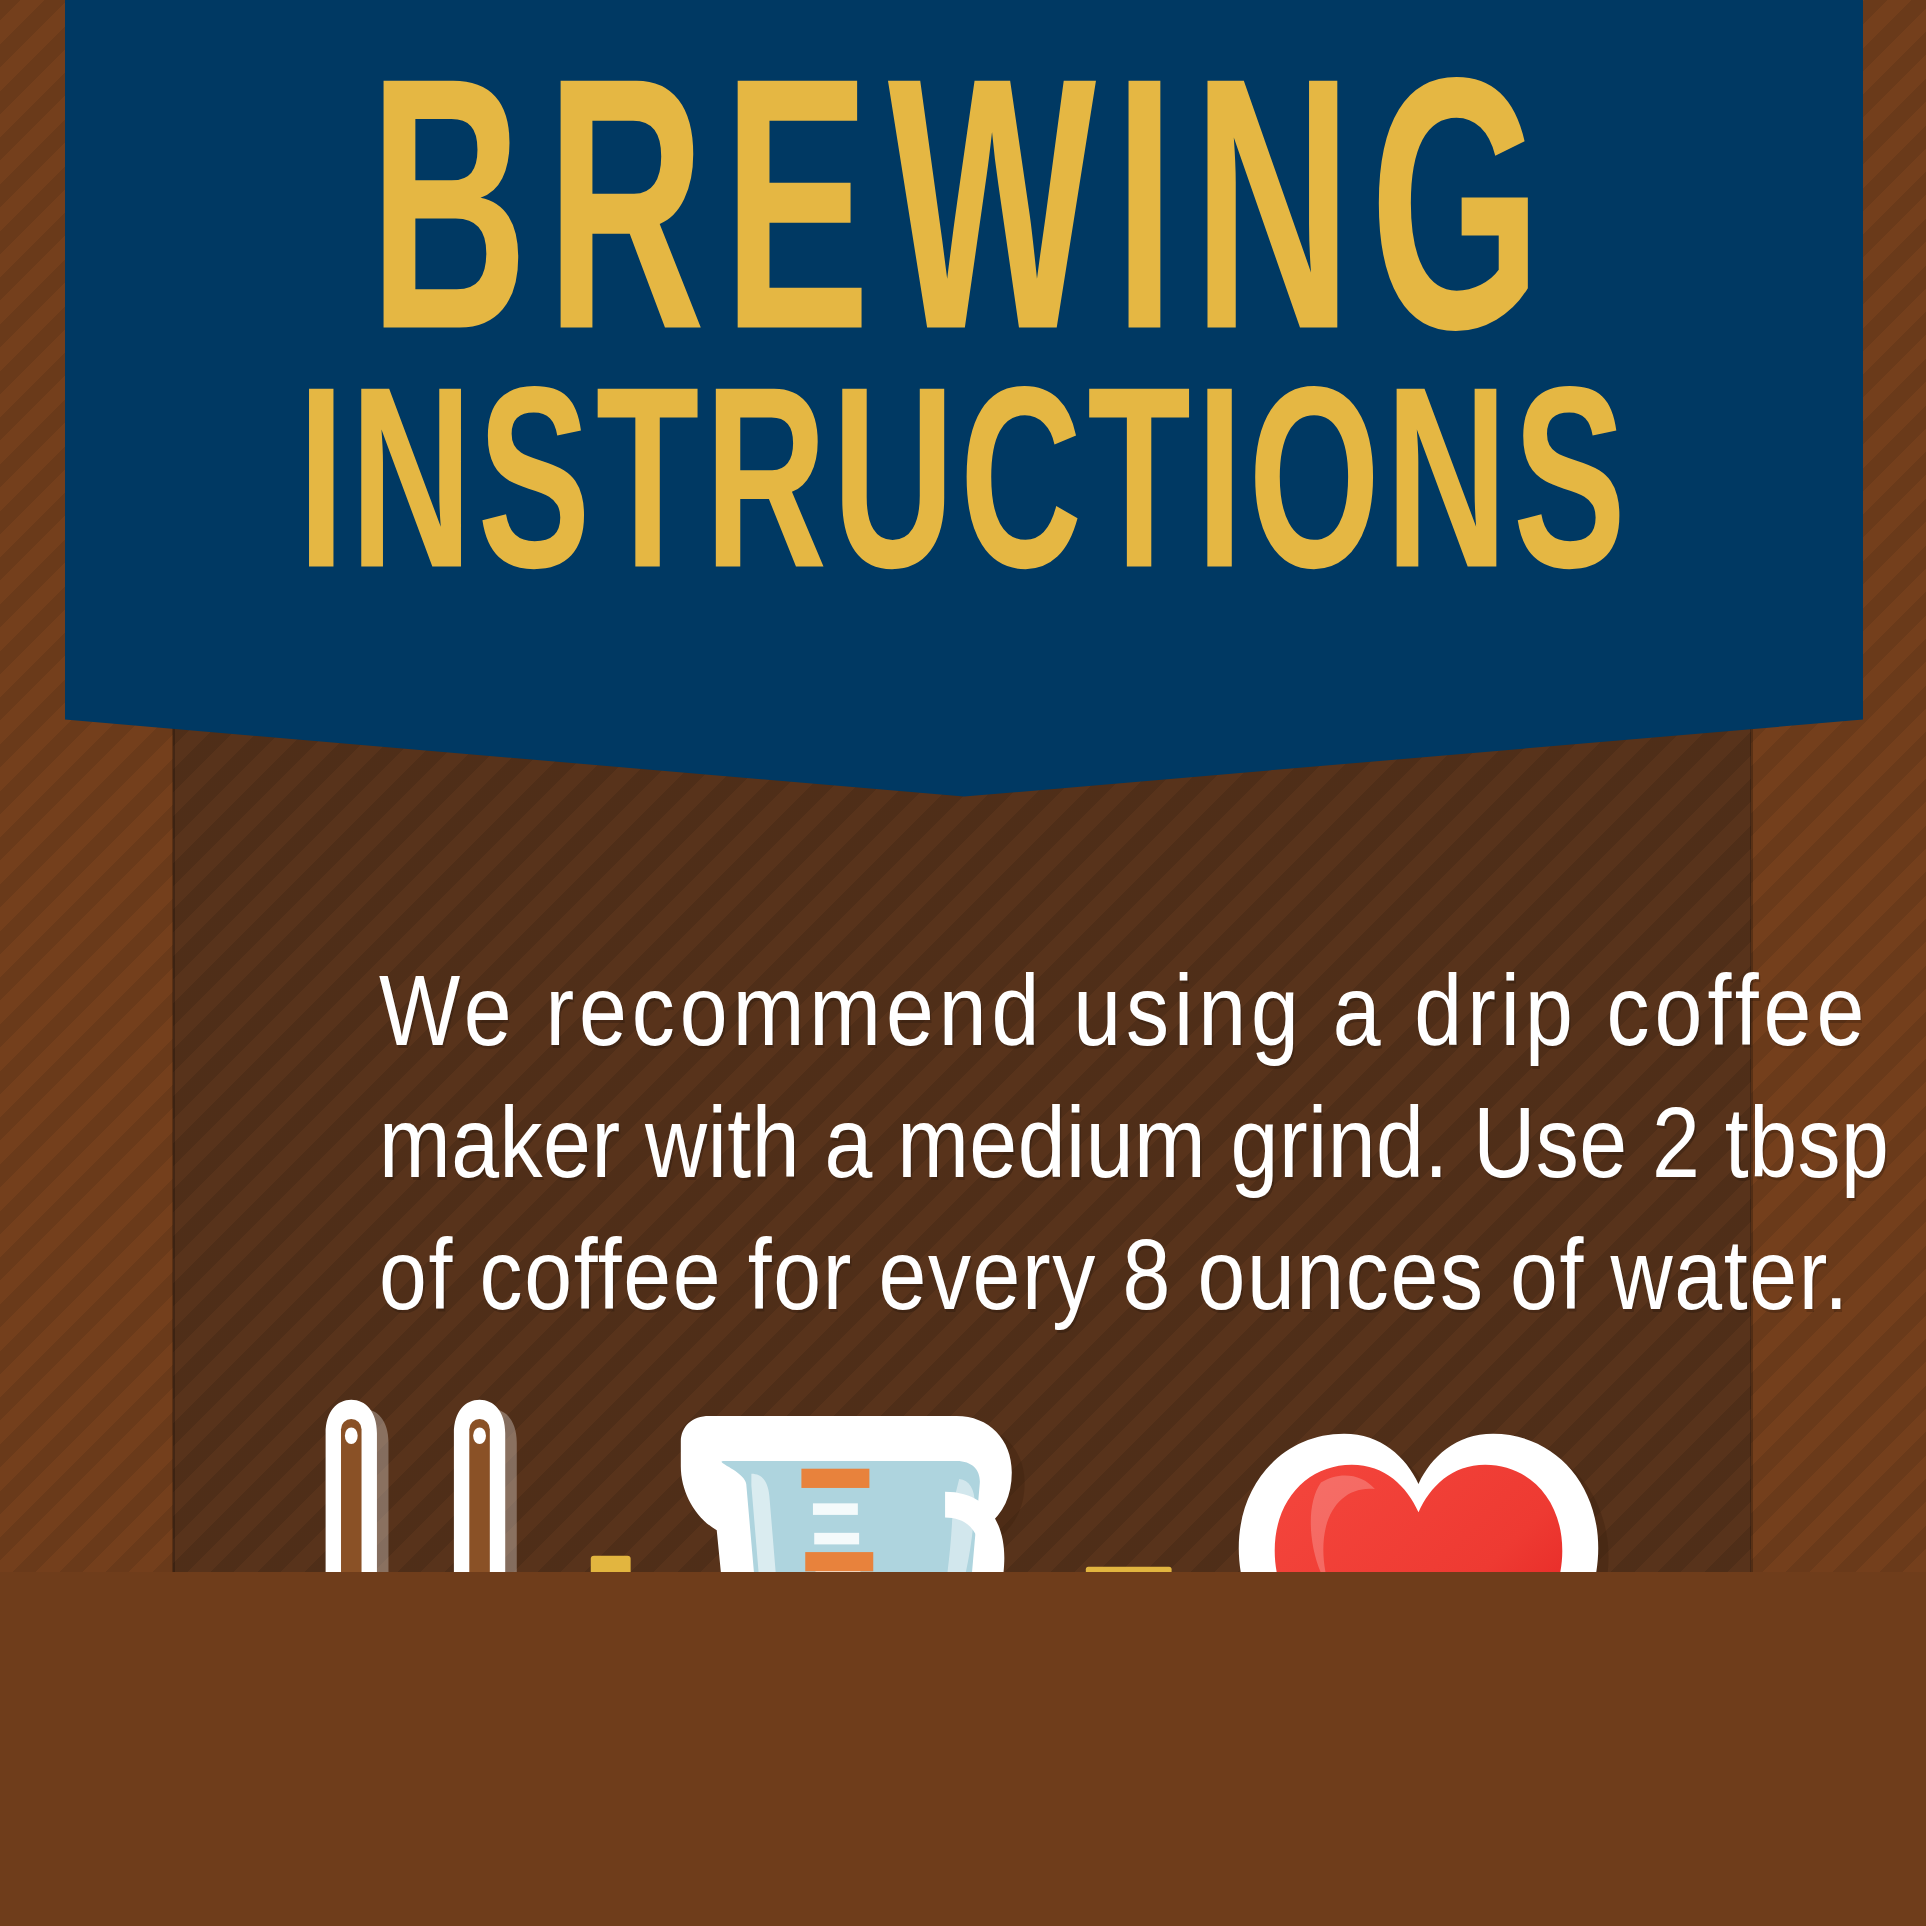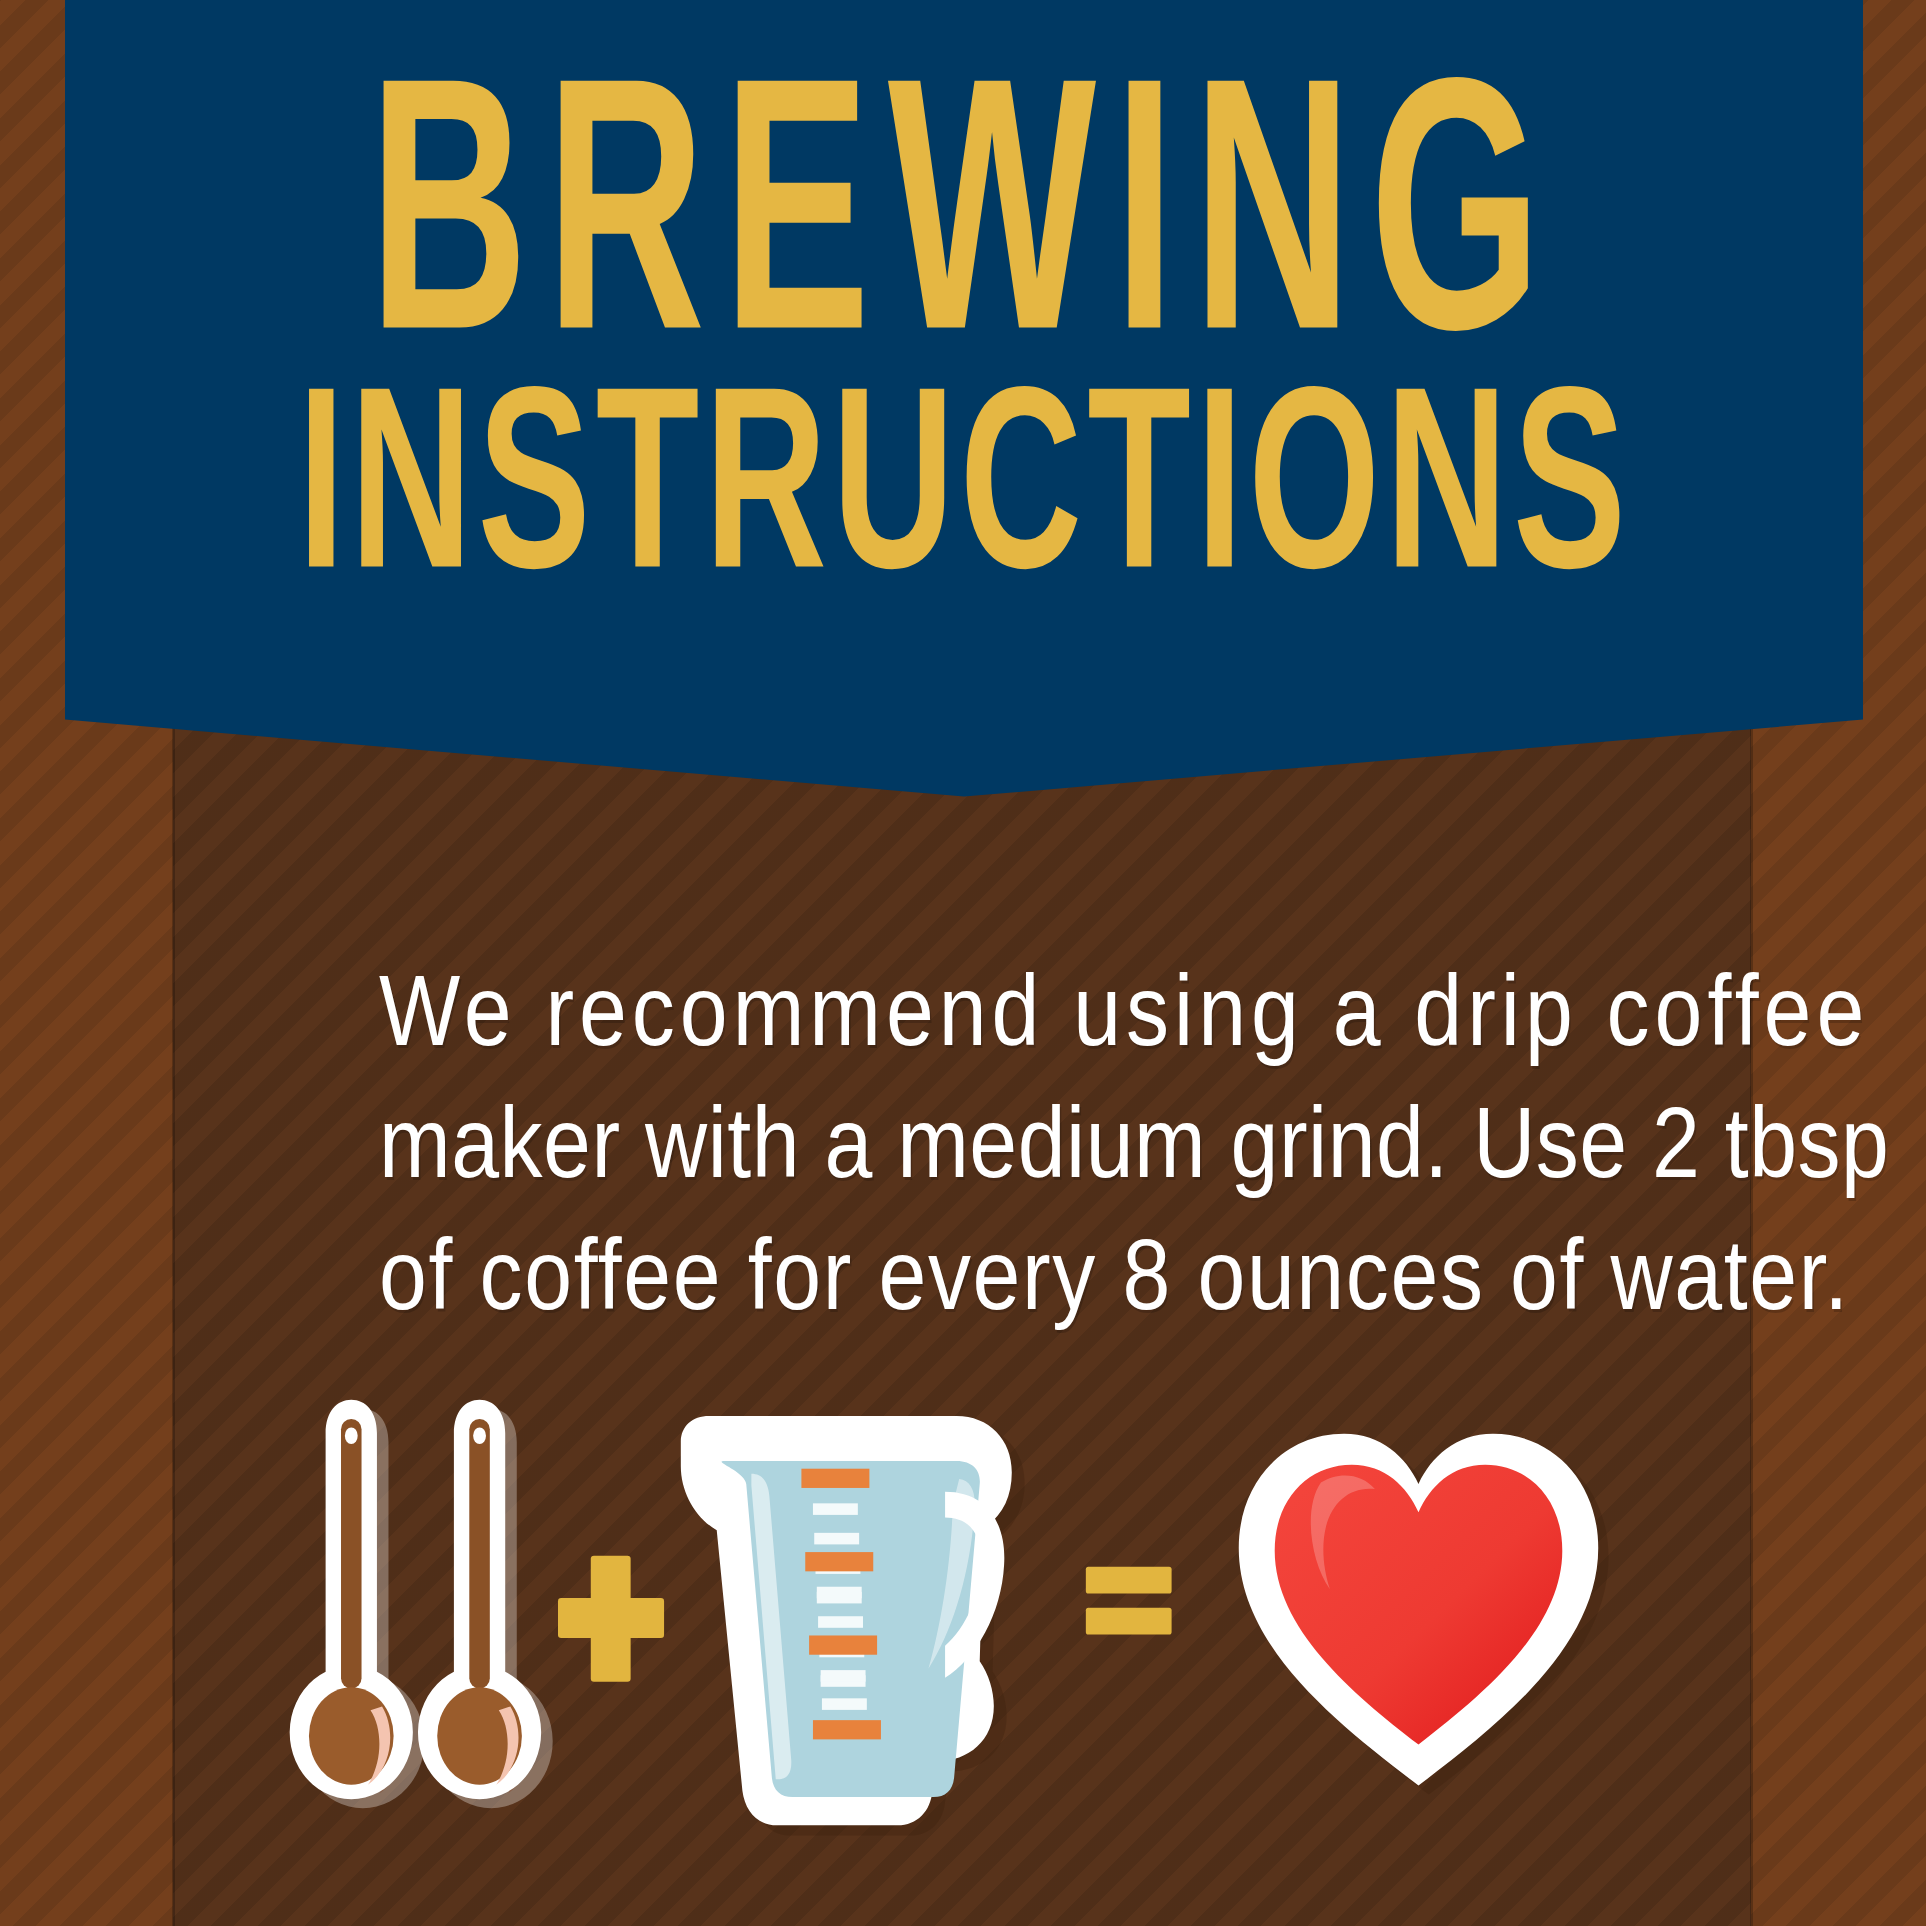--- a/index.html
+++ b/index.html
@@ -1,21 +1,21 @@
 <!DOCTYPE html>
 <html style="font-size:10.3px"><head>
 <meta charset="utf-8">
 <title>Brewing Instructions</title>
 <style>
   html,body{margin:0;padding:0;background:#6F3D1B;}
   *{box-sizing:border-box;}
 
   .poster{
     position:relative;
-    width:1926px;height:1926px;
+    width:1926px;height:1572px;
     overflow:hidden;
     font-family:"Liberation Sans Narrow","Liberation Sans",sans-serif;
     background:#743F1C;
   }
 
   
   .bg-base{
     position:absolute;inset:0;
     background:#743F1C;
   }

